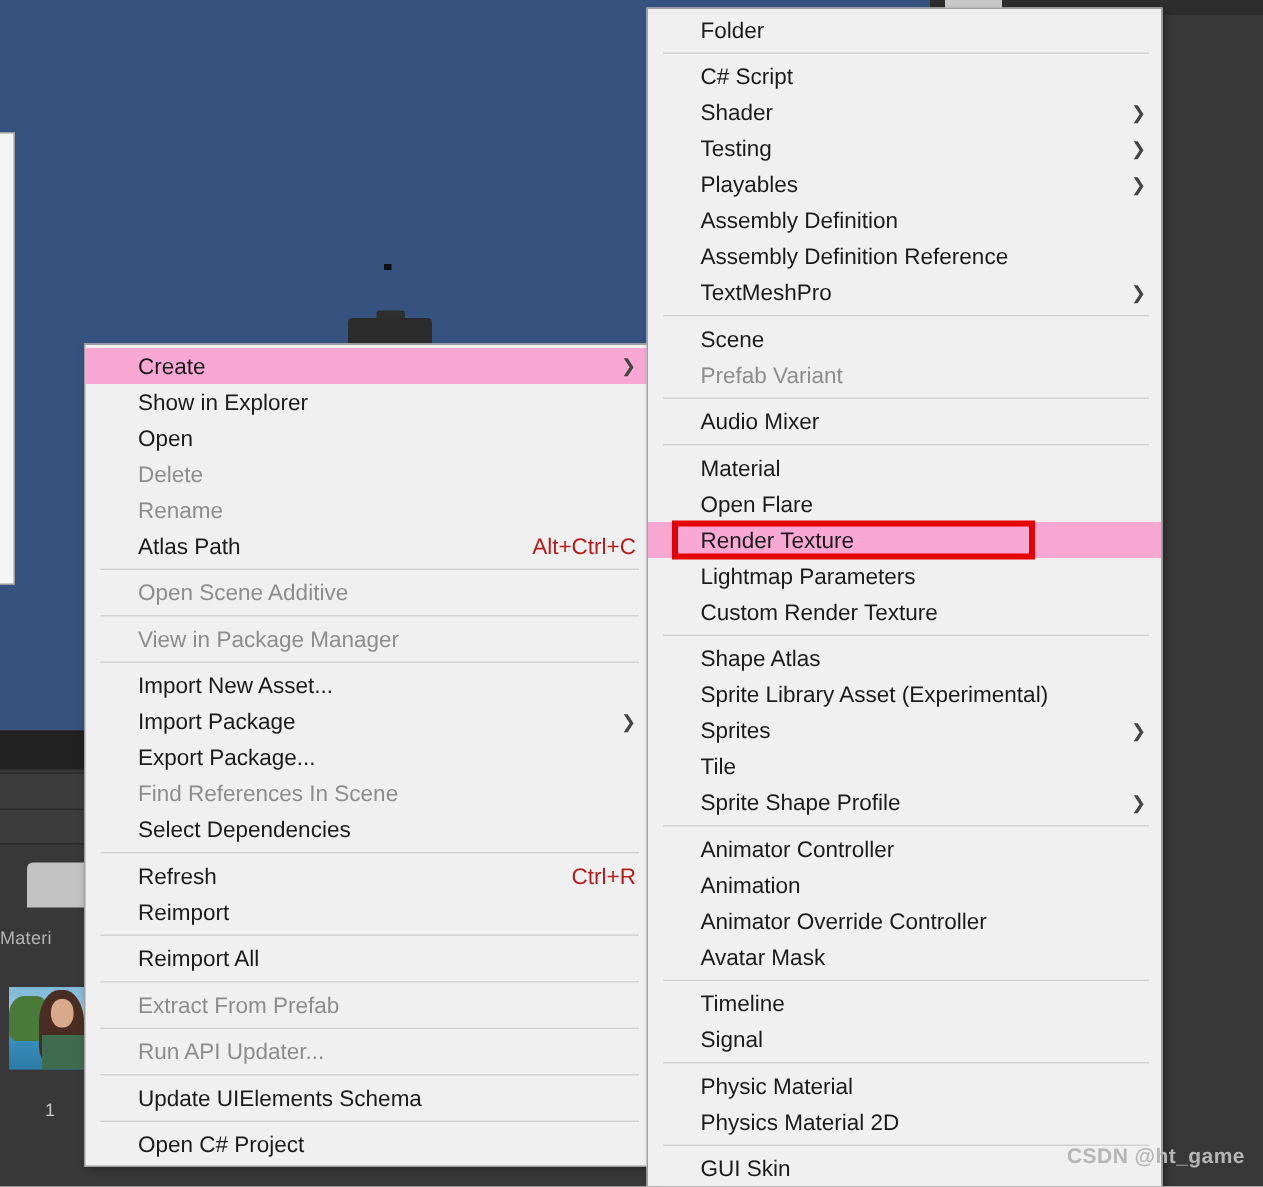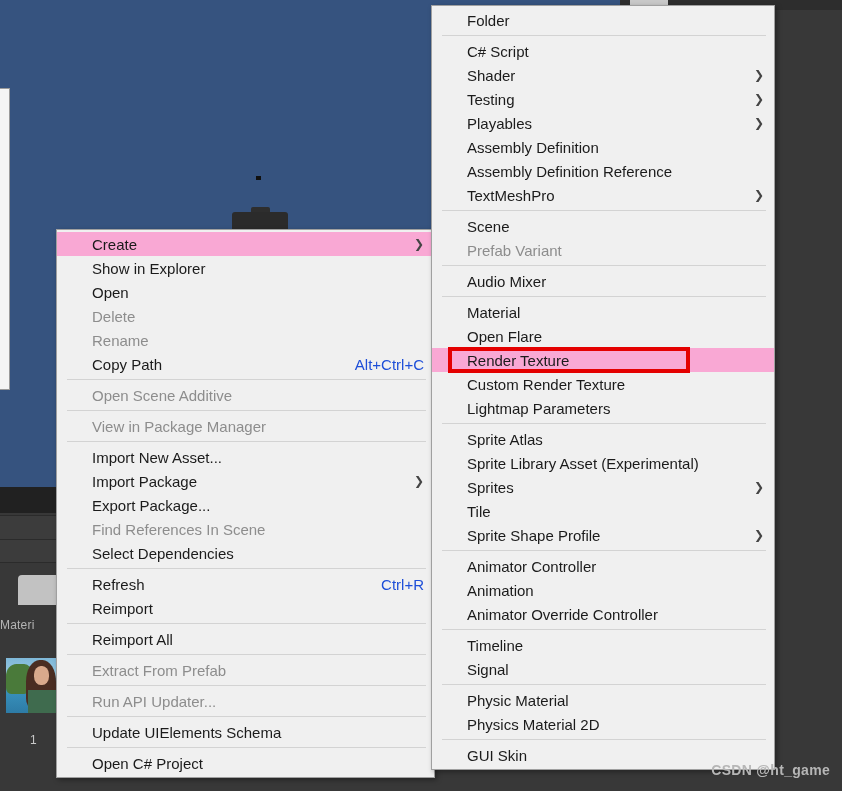--- a/index.html
+++ b/index.html
@@ -173,21 +173,21 @@
     font-size: 15px;
     white-space: nowrap;
     box-sizing: border-box;
   }
   .menu-item.disabled { color: #8d8d8d; }
   .menu-item.highlight { background: #f9a8d4; }
   .menu-item .label { flex: 0 0 auto; }
   .menu-item .shortcut {
     margin-left: auto;
     padding-left: 28px;
-    color: #1d4ed8;
+    color: #b91c1c;
     font-size: 15px;
     text-align: right;
   }
   .menu-item .chev {
     margin-left: auto;
     padding-left: 20px;
     color: #444;
     font-size: 12px;
     line-height: 1;
   }
@@ -277,21 +277,21 @@
       <div class="menu-item">
         <span class="label">Open</span>
       </div>
       <div class="menu-item disabled">
         <span class="label">Delete</span>
       </div>
       <div class="menu-item disabled">
         <span class="label">Rename</span>
       </div>
       <div class="menu-item">
-        <span class="label">Copy Path</span>
+        <span class="label">Atlas Path</span>
         <span class="shortcut">Alt+Ctrl+C</span>
       </div>
       <div class="separator"></div>
       <div class="menu-item disabled">
         <span class="label">Open Scene Additive</span>
       </div>
       <div class="separator"></div>
       <div class="menu-item disabled">
         <span class="label">View in Package Manager</span>
       </div>
@@ -387,28 +387,28 @@
       <div class="menu-item">
         <span class="label">Material</span>
       </div>
       <div class="menu-item">
         <span class="label">Open Flare</span>
       </div>
       <div class="menu-item highlight">
         <span class="label">Render Texture</span>
       </div>
       <div class="menu-item">
+        <span class="label">Lightmap Parameters</span>
+      </div>
+      <div class="menu-item">
         <span class="label">Custom Render Texture</span>
       </div>
-      <div class="menu-item">
-        <span class="label">Lightmap Parameters</span>
-      </div>
-      <div class="separator"></div>
-      <div class="menu-item">
-        <span class="label">Sprite Atlas</span>
+      <div class="separator"></div>
+      <div class="menu-item">
+        <span class="label">Shape Atlas</span>
       </div>
       <div class="menu-item">
         <span class="label">Sprite Library Asset (Experimental)</span>
       </div>
       <div class="menu-item">
         <span class="label">Sprites</span>
         <span class="chev">❯</span>
       </div>
       <div class="menu-item">
         <span class="label">Tile</span>
@@ -419,20 +419,23 @@
       </div>
       <div class="separator"></div>
       <div class="menu-item">
         <span class="label">Animator Controller</span>
       </div>
       <div class="menu-item">
         <span class="label">Animation</span>
       </div>
       <div class="menu-item">
         <span class="label">Animator Override Controller</span>
+      </div>
+      <div class="menu-item">
+        <span class="label">Avatar Mask</span>
       </div>
       <div class="separator"></div>
       <div class="menu-item">
         <span class="label">Timeline</span>
       </div>
       <div class="menu-item">
         <span class="label">Signal</span>
       </div>
       <div class="separator"></div>
       <div class="menu-item">

